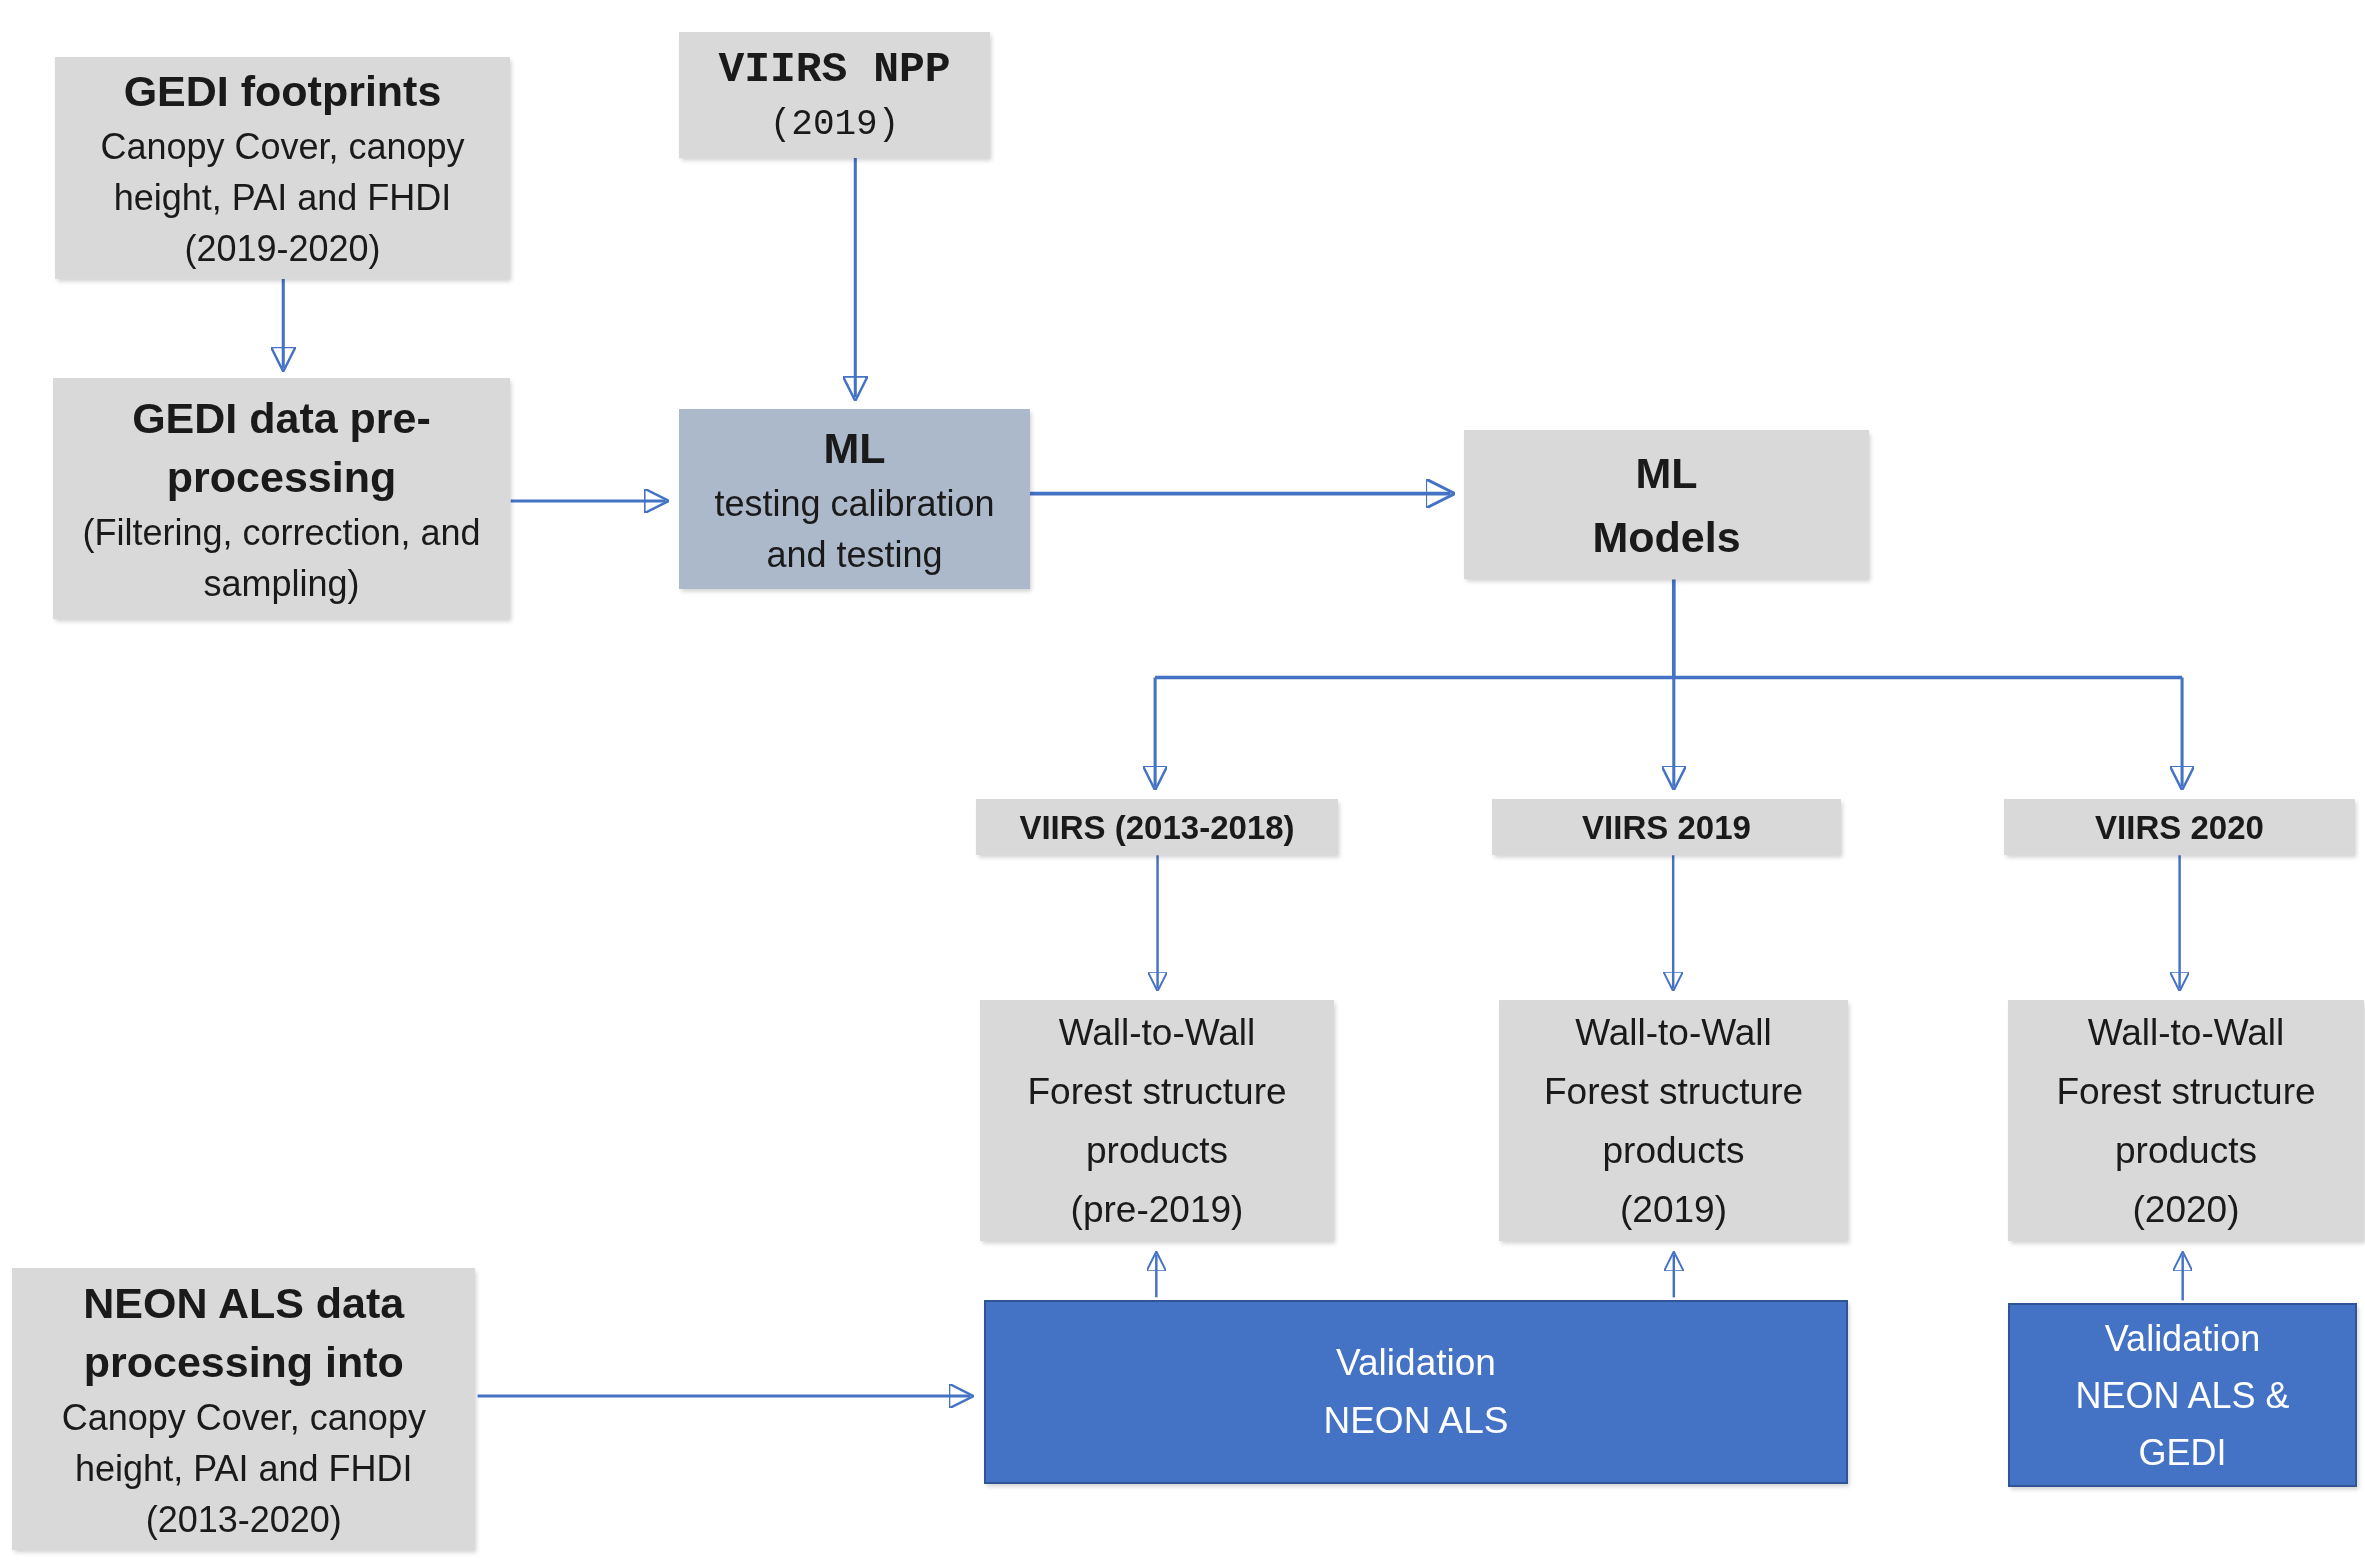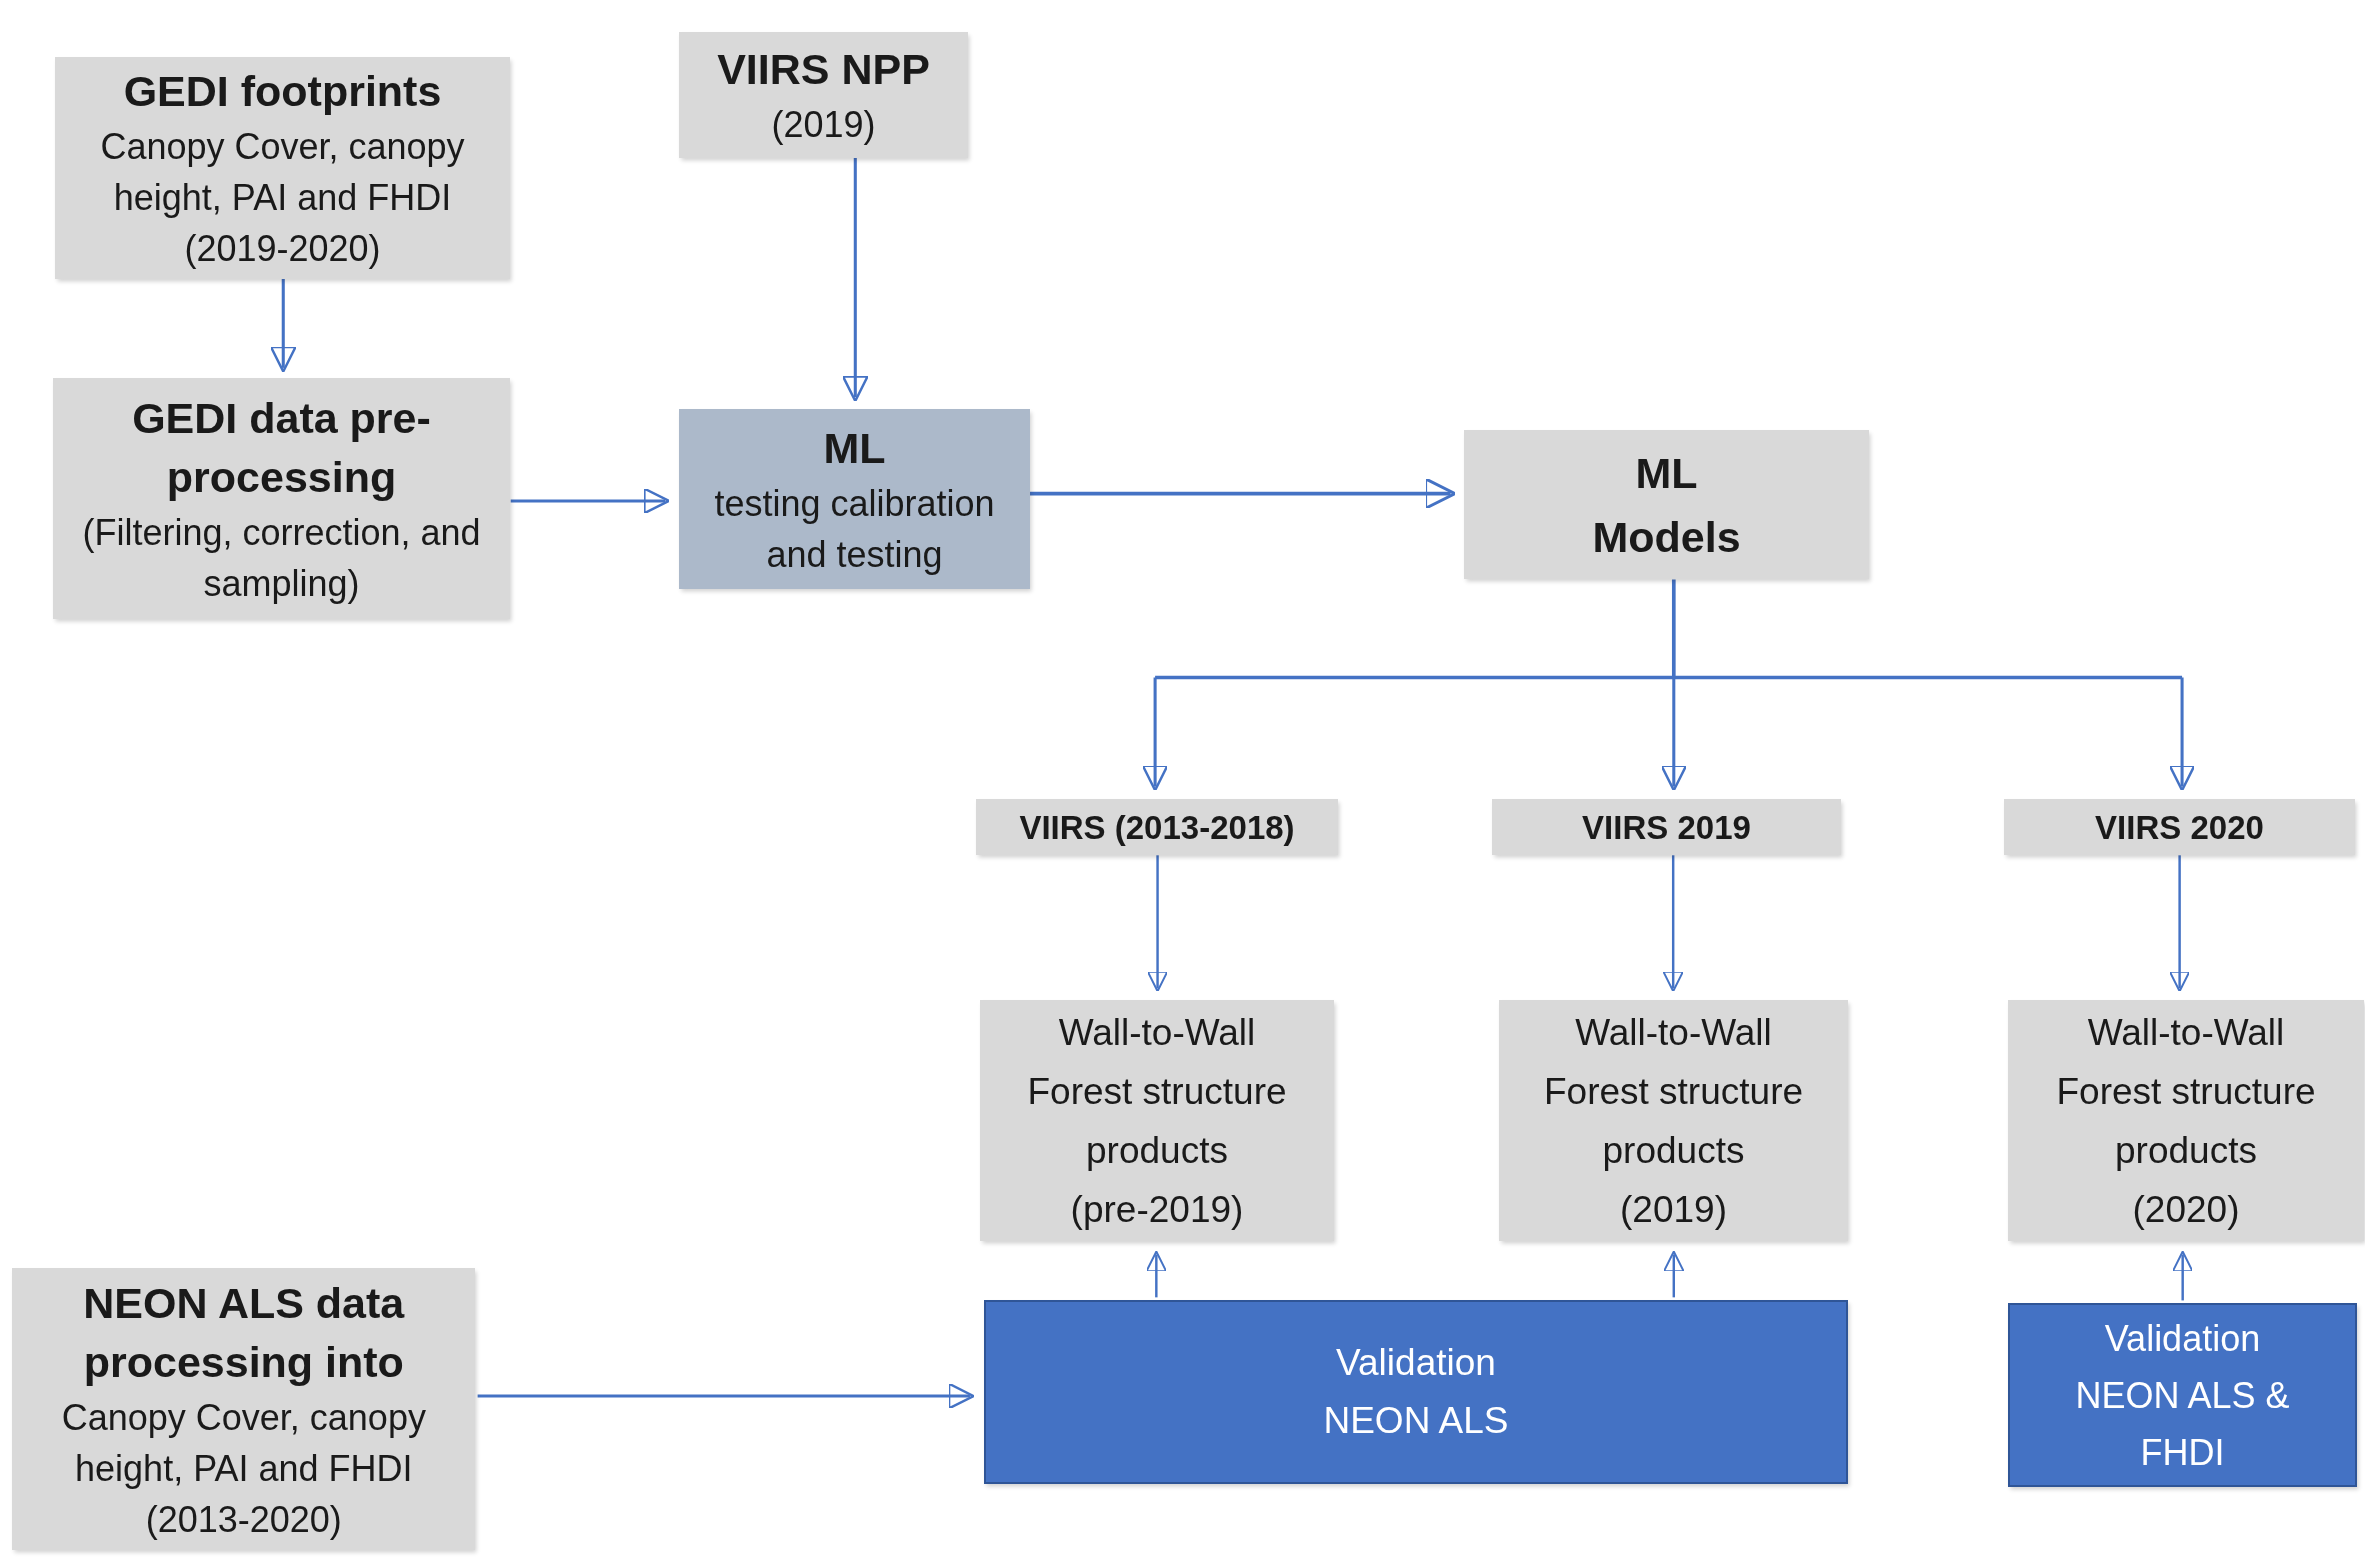--- a/index.html
+++ b/index.html
@@ -33,21 +33,21 @@
   .blue  { background: #4472c4; border: 2.5px solid #2f5597; color: #ffffff; }
   .t { display: block; font-weight: bold; font-size: 43px; line-height: 59px; white-space: nowrap; }
   .b { display: block; font-weight: normal; font-size: 36px; line-height: 51px; white-space: nowrap; }
   .w { display: block; font-weight: normal; font-size: 37px; line-height: 59px; white-space: nowrap; }
   .v { display: block; font-weight: normal; font-size: 37px; line-height: 58px; white-space: nowrap; }
   .v3 { display: block; font-weight: normal; font-size: 36px; line-height: 57px; white-space: nowrap; }
   .lbl { display: block; font-weight: bold; font-size: 33px; line-height: 37px; white-space: nowrap; }
   .lh-lg { line-height: 64px; }
 
   #gedi-footprints    { left: 55px;   top: 23px;   width: 455px;  height: 222px; margin-top: 34px; }
-  #viirs-npp          { left: 679px; top: 32px;   width: 289px;  height: 126px; }
+  #viirs-npp          { left: 679px; top: 32px;   width: 311px;  height: 126px; font-family: Liberation Mono, monospace; }
   #gedi-preprocessing { left: 53px;   top: 378px;  width: 457px;  height: 241px; }
   #ml-calibration     { left: 679px; top: 409px;  width: 351px;  height: 180px; }
   #ml-models          { left: 1464px; top: 430px;  width: 405px;  height: 149px; }
   #viirs-label-1      { left: 976px; top: 799px; width: 362px;  height: 56px; }
   #viirs-label-2      { left: 1492px; top: 799px; width: 349px;  height: 56px; }
   #viirs-label-3      { left: 2004px; top: 799px; width: 351px;  height: 56px; }
   #wall-1             { left: 980px; top: 1000px; width: 354px;  height: 241px; }
   #wall-2             { left: 1499px; top: 1000px; width: 349px;  height: 241px; }
   #wall-3             { left: 2008px; top: 1000px; width: 356px;  height: 241px; }
   #neon-als           { left: 12.3px;   top: 1268px; width: 463px;  height: 282px; }
@@ -168,17 +168,17 @@
   </div>
 
   <div class="box blue" id="validation-neon">
     <span class="v">Validation</span>
     <span class="v">NEON ALS</span>
   </div>
 
   <div class="box blue" id="validation-gedi">
     <span class="v3">Validation</span>
     <span class="v3">NEON ALS &amp;</span>
-    <span class="v3">FHDI</span>
+    <span class="v3">GEDI</span>
   </div>
 
 </div>
 
 
 </body></html>

